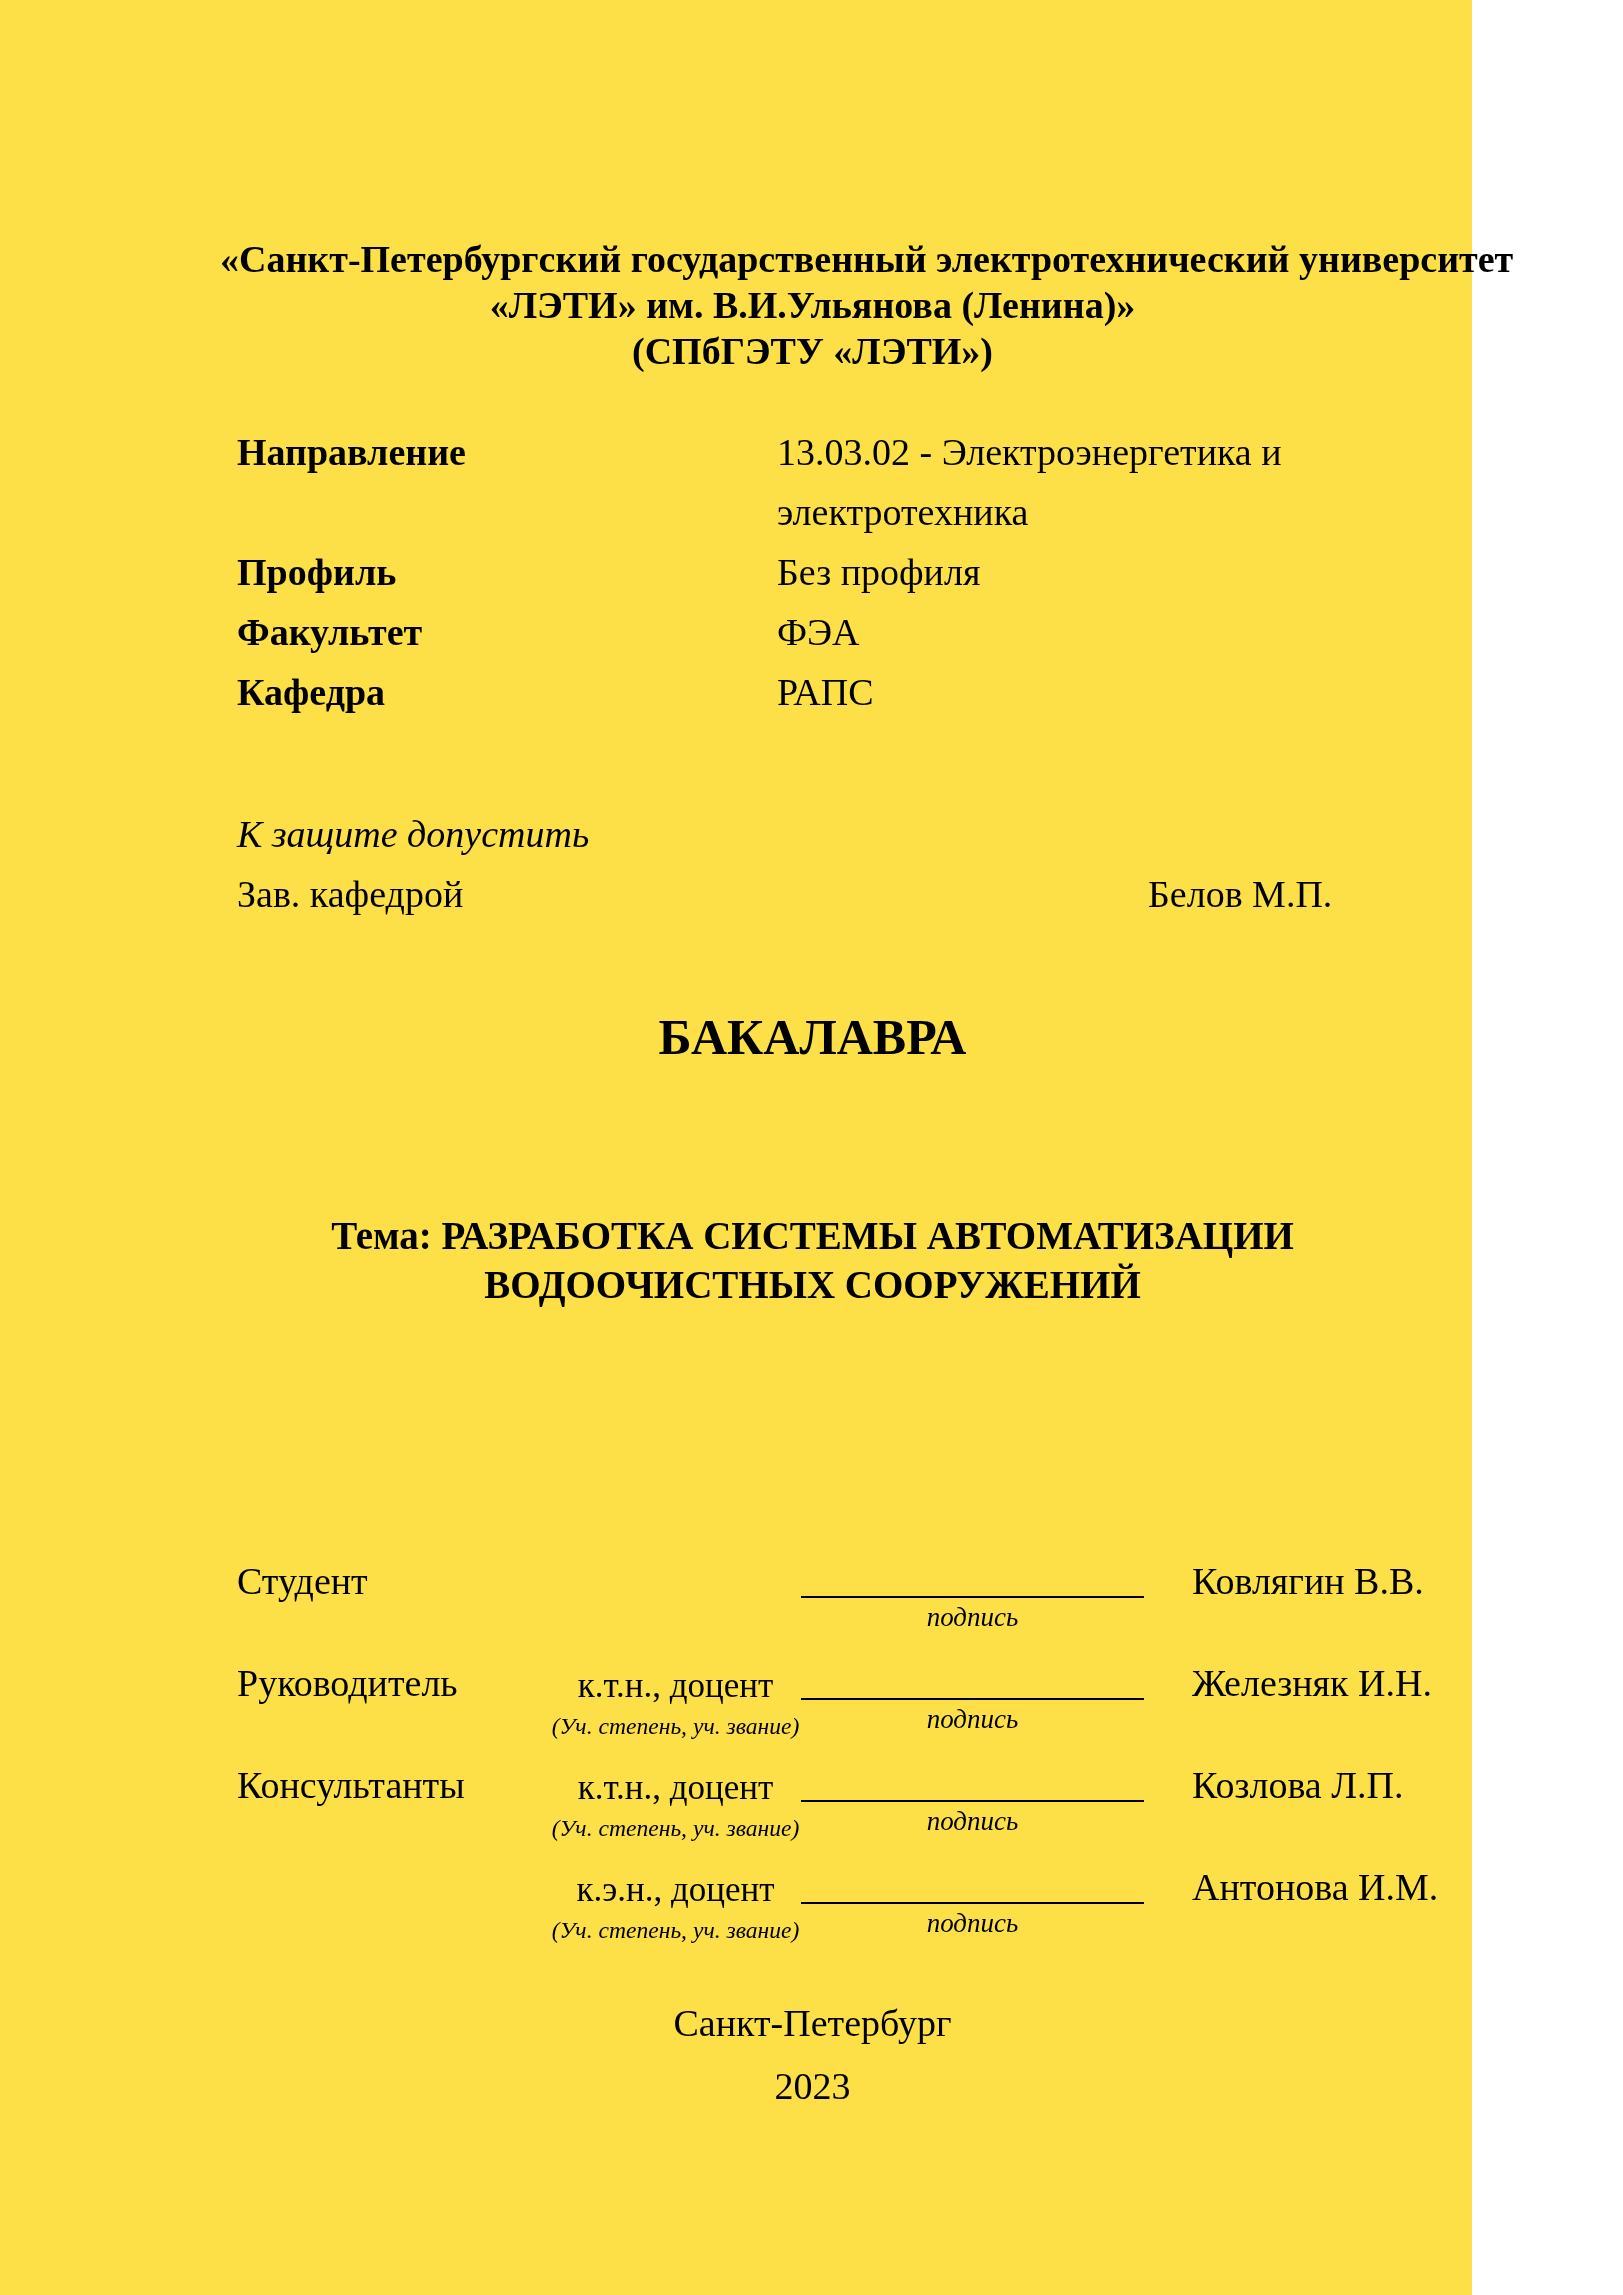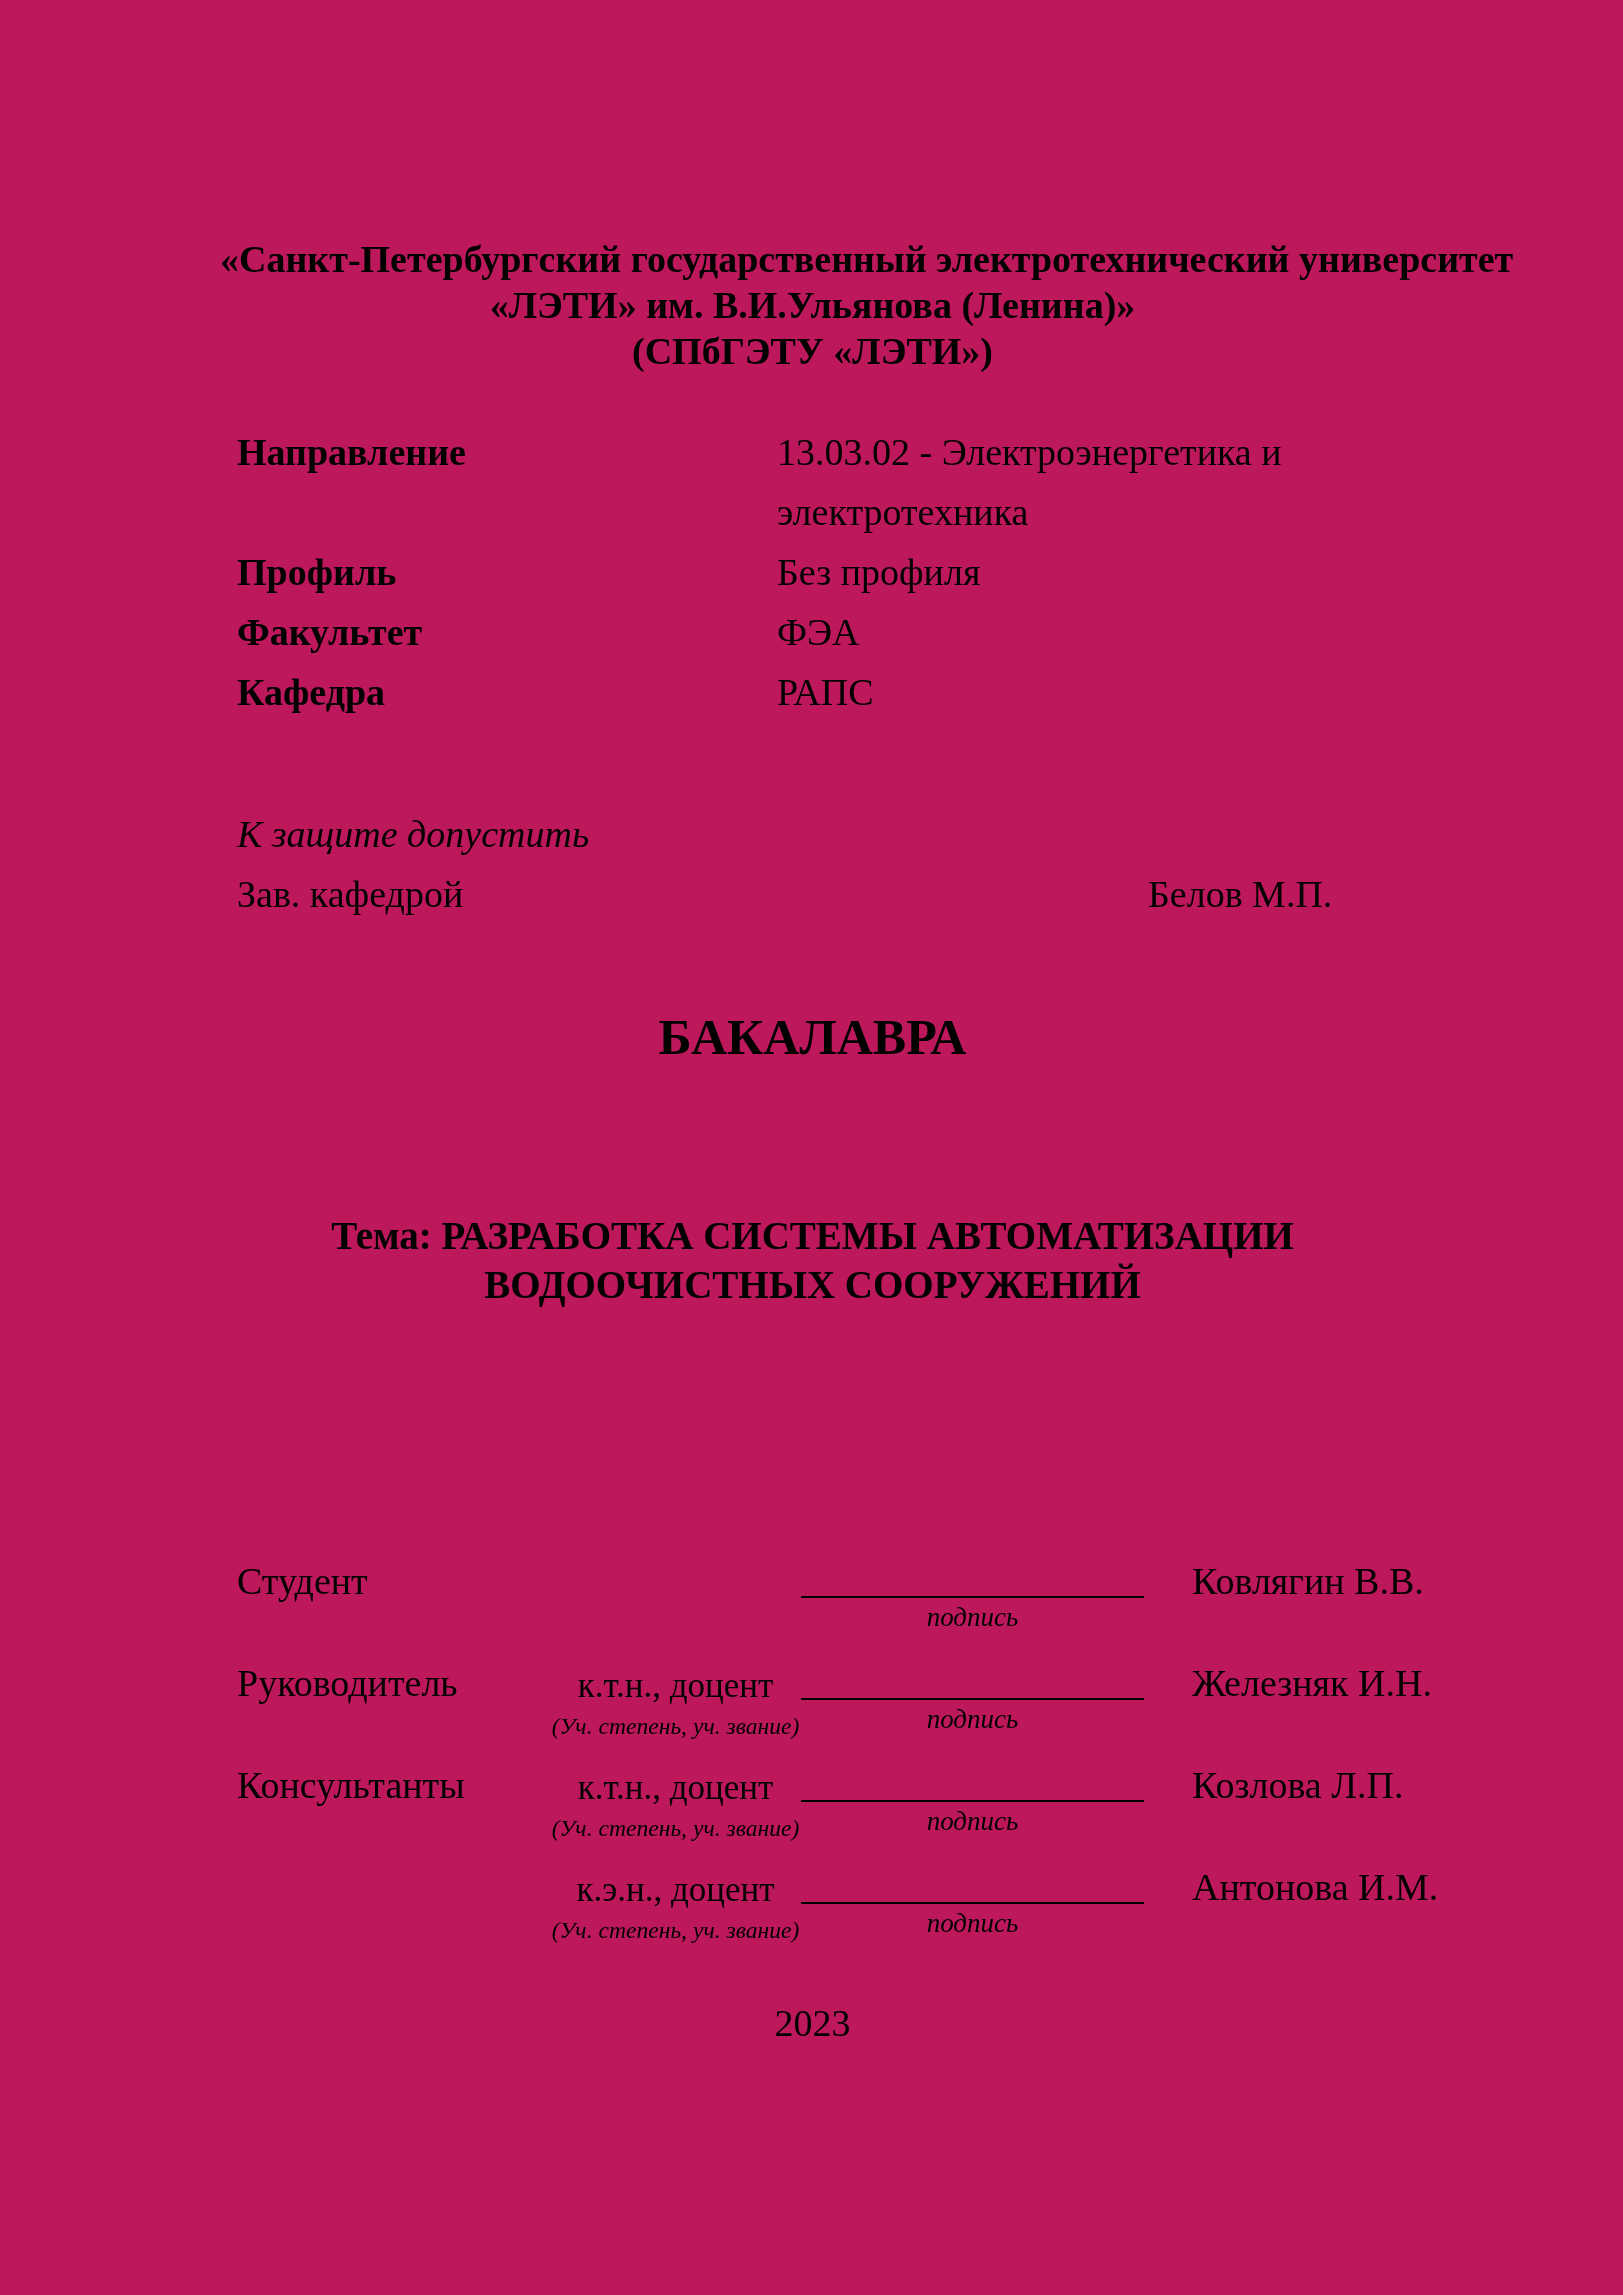--- a/index.html
+++ b/index.html
@@ -3,21 +3,21 @@
 <meta charset="utf-8">
 <style>
   * { margin: 0; padding: 0; box-sizing: border-box; }
   html, body {
     width: 1623px; height: 2295px;
     background: #ffffff;
     font-family: "Liberation Serif", "DejaVu Serif", serif;
     color: #000000;
     overflow: hidden;
   }
-  .page { position: relative; width: 1623px; height: 2295px; background: #be185d; }
+  .page { position: relative; width: 1472px; height: 2295px; background: #fde047; }
 
   .nowrap { white-space: nowrap; }
 
   
   .uni-header {
     position: absolute; left: 220px; top: 236px; width: 1185px;
     text-align: center; font-weight: bold;
     font-size: 38px; line-height: 46px;
   }
 
@@ -168,17 +168,18 @@
       <div class="sig-sign">
         <div class="sig-underline"></div>
         <div class="sig-caption">подпись</div>
       </div>
       <div class="sig-name">Антонова И.М.</div>
     </div>
 
   </section>
 
   <footer class="footer">
+    <div>Санкт-Петербург</div>
     <div>2023</div>
   </footer>
 
 </div>
 
 
 </body></html>

